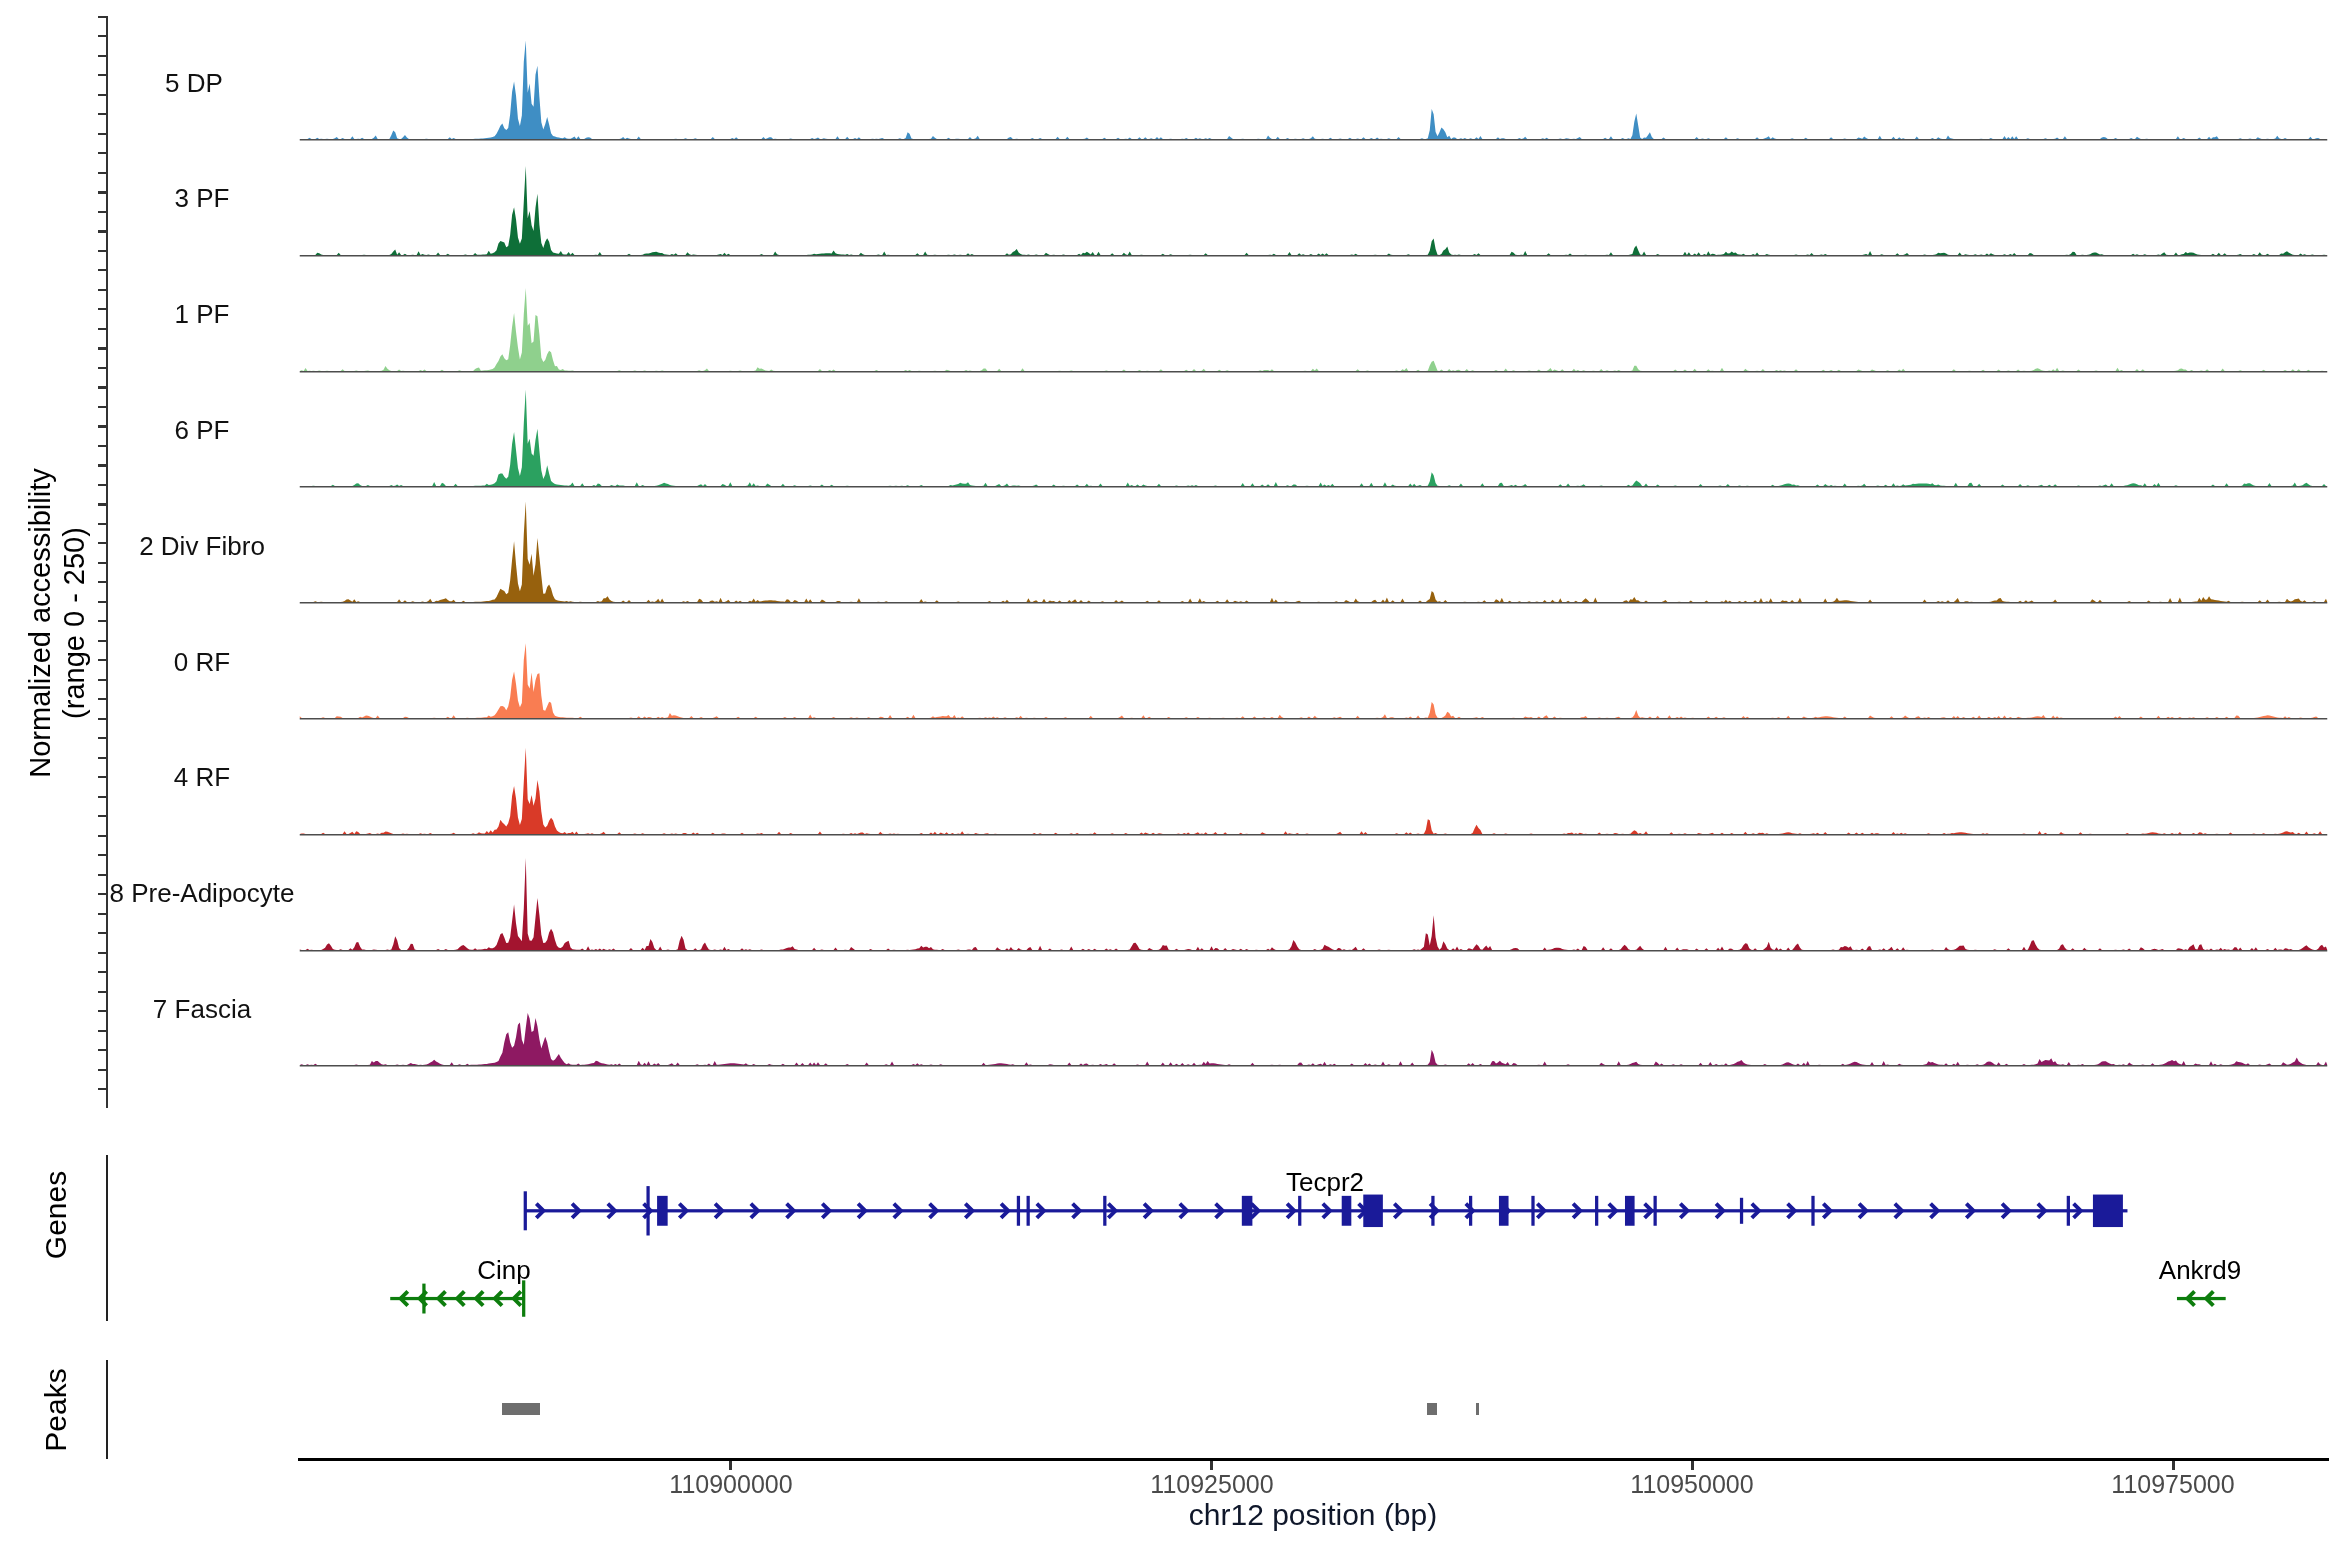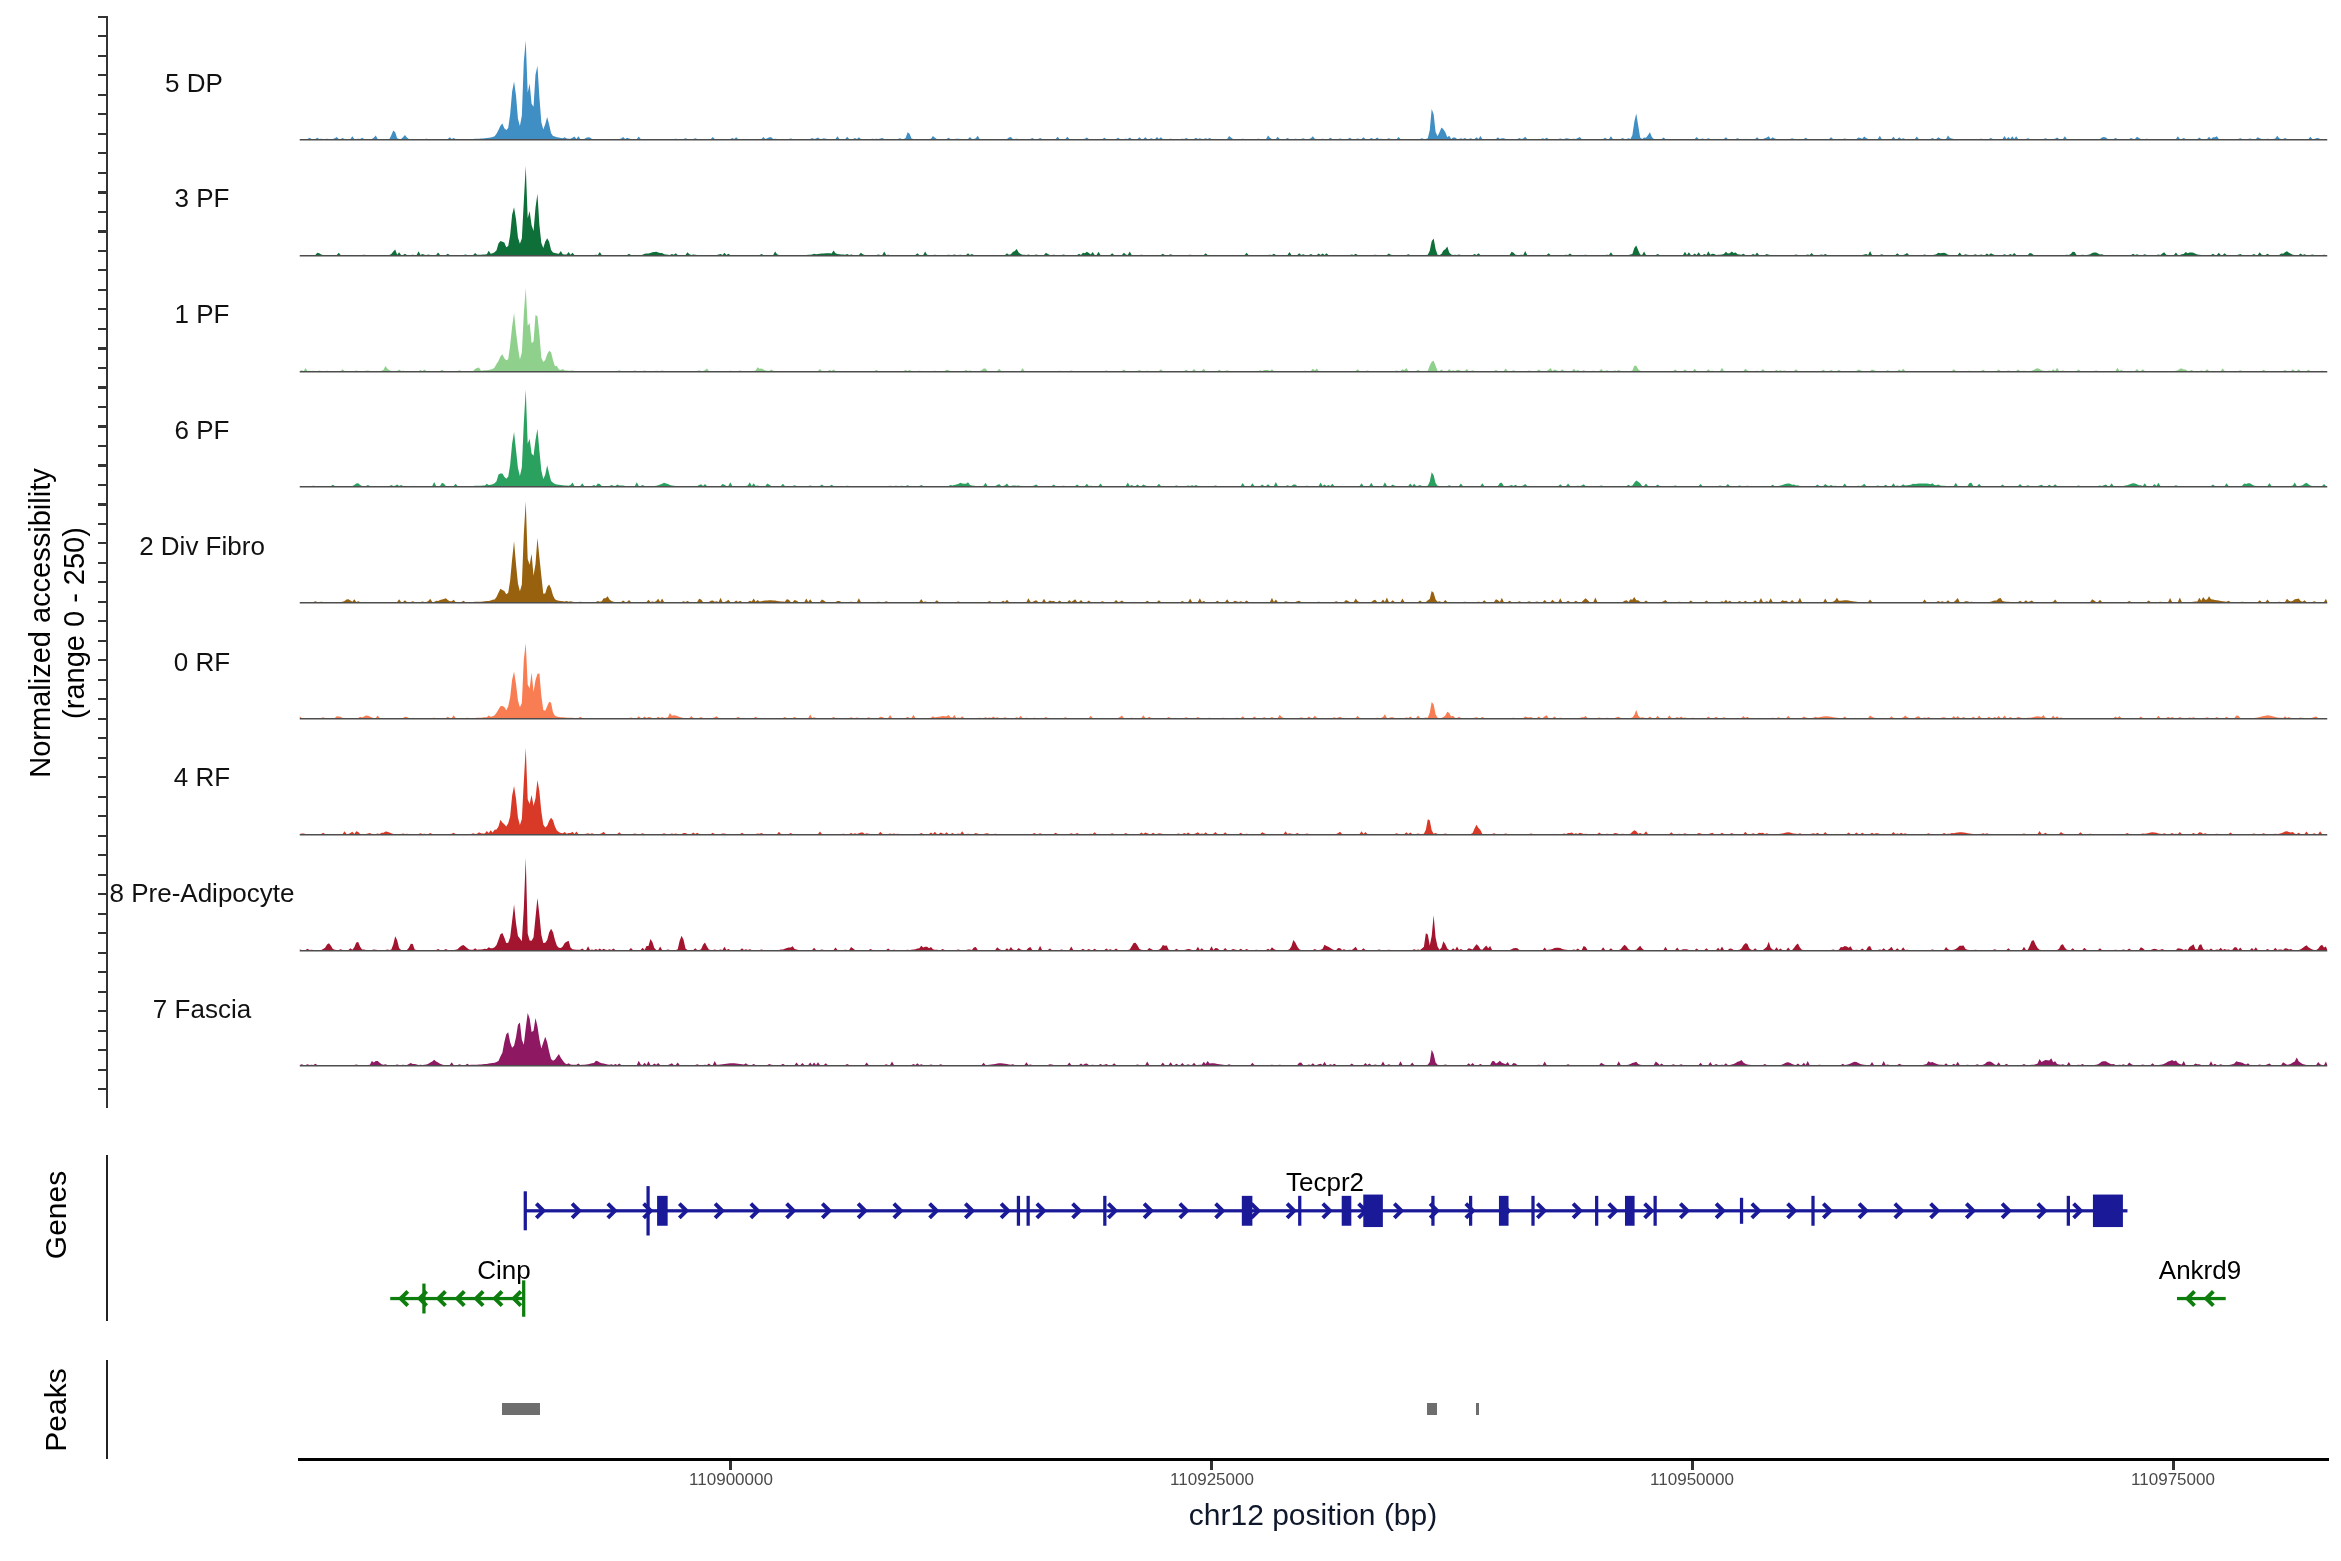--- a/index.html
+++ b/index.html
@@ -9,21 +9,21 @@
           text-align:center;font-size:29px;line-height:34px;color:#000;white-space:nowrap;}
   .seclabel{position:absolute;transform:translate(-50%,-50%) rotate(-90deg);
             font-size:30px;color:#000;white-space:nowrap;}
   .ruler-line{position:absolute;left:106px;top:16.3px;width:2px;height:1092px;background:#333;}
   .ruler-ticks{position:absolute;left:98px;top:16.3px;width:8.5px;height:1092px;
                background:repeating-linear-gradient(to bottom,#333 0 2px,transparent 2px 19.5px);}
   .bracket{position:absolute;left:106px;width:2px;background:#222;}
   .xaxis-line{position:absolute;left:298px;top:1458px;width:2031px;height:2.6px;background:#000;}
   .xtick{position:absolute;width:2.6px;height:10.4px;background:#333;top:1460px;}
   .xtick-label{position:absolute;top:1470px;transform:translateX(-50%);
-               font-size:17px;color:#4a4a4a;white-space:nowrap;}
+               font-size:25px;color:#4a4a4a;white-space:nowrap;}
   .xtitle{position:absolute;left:1313px;top:1498px;transform:translateX(-50%);
           font-size:30px;color:#0f172a;white-space:nowrap;}
   .track-label{position:absolute;transform:translate(-50%,-50%);font-size:26px;color:#111;
                white-space:nowrap;}
   .gene-label{position:absolute;transform:translate(-50%,-50%);font-size:26px;color:#000;
               white-space:nowrap;}
   .peak-box{position:absolute;background:#6e6e6e;}
   svg{position:absolute;display:block;}
 </style>
 </head>

